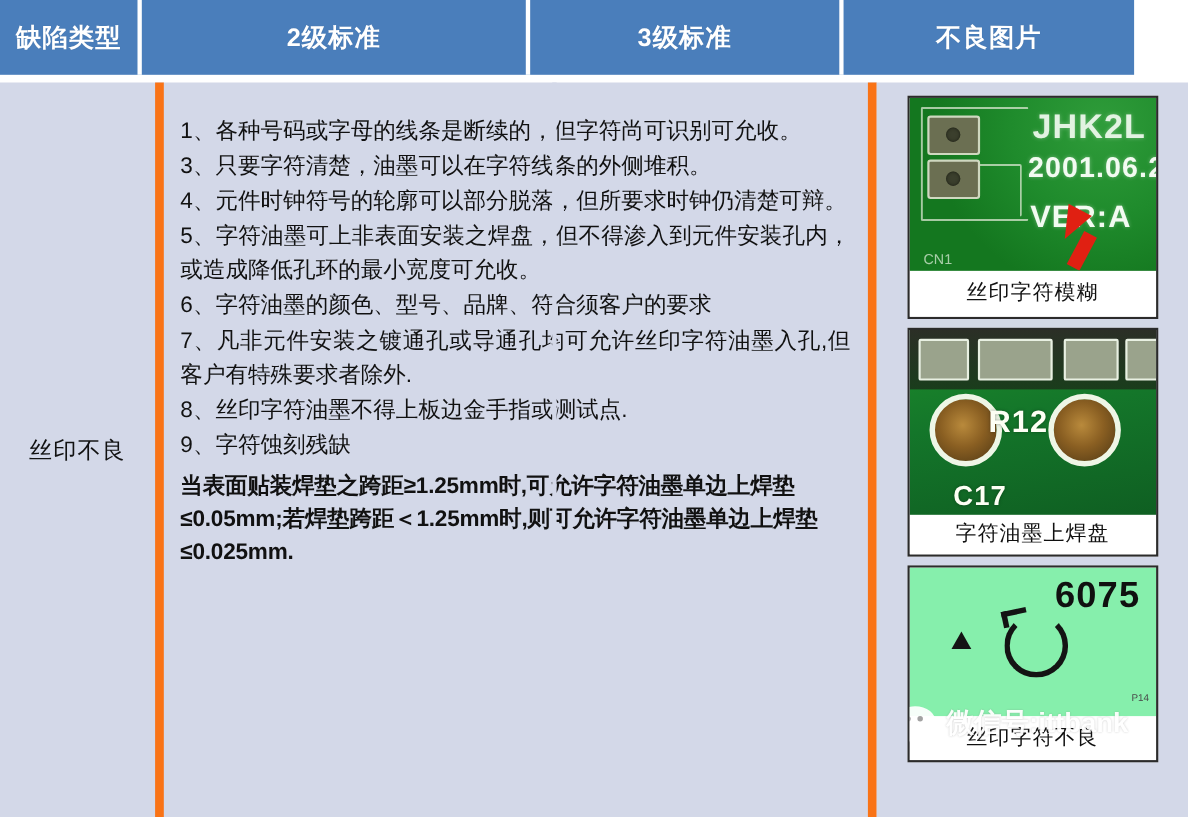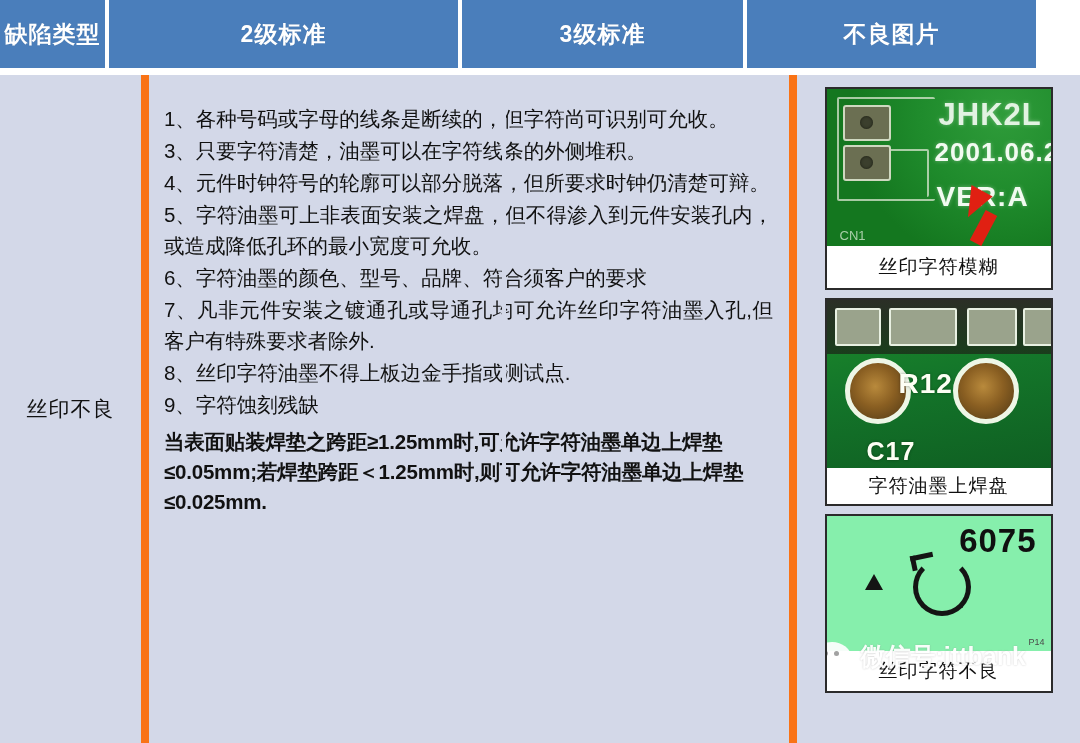--- a/index.html
+++ b/index.html
@@ -38,24 +38,24 @@
     font-size: 23px;
     letter-spacing: 1px;
     display: flex;
     align-items: center;
     justify-content: center;
     box-sizing: border-box;
     border-right: 4px solid #ffffff;
     height: 68px;
     text-shadow: 0 0 1px rgba(0,0,0,0.15);
   }
-  .th-0 { width: 109px; }
+  .th-0 { width: 129px; }
   .th-1 { width: 353px; }
   .th-2 { width: 285px; }
-  .th-3 { width: 289px; border-right: none; }
+  .th-3 { width: 264px; border-right: none; }
 
   
   .body-row {
     position: absolute;
     top: 75px;
     left: 0;
     width: 1080px;
     height: 668px;
     display: flex;
   }
@@ -308,21 +308,21 @@
   .p3-tri {
     position: absolute;
     left: 38px; top: 58px;
     width: 0; height: 0;
     border-left: 9px solid transparent;
     border-right: 9px solid transparent;
     border-bottom: 16px solid #141414;
   }
   .p3-corner {
     position: absolute;
-    right: 6px; bottom: 4px;
+    right: 6px; bottom: 12px;
     color: #4a4a4a;
     font-size: 9px;
   }
 
   
   .watermark {
     position: absolute;
     left: -14px;
     bottom: 18px;
     display: flex;

